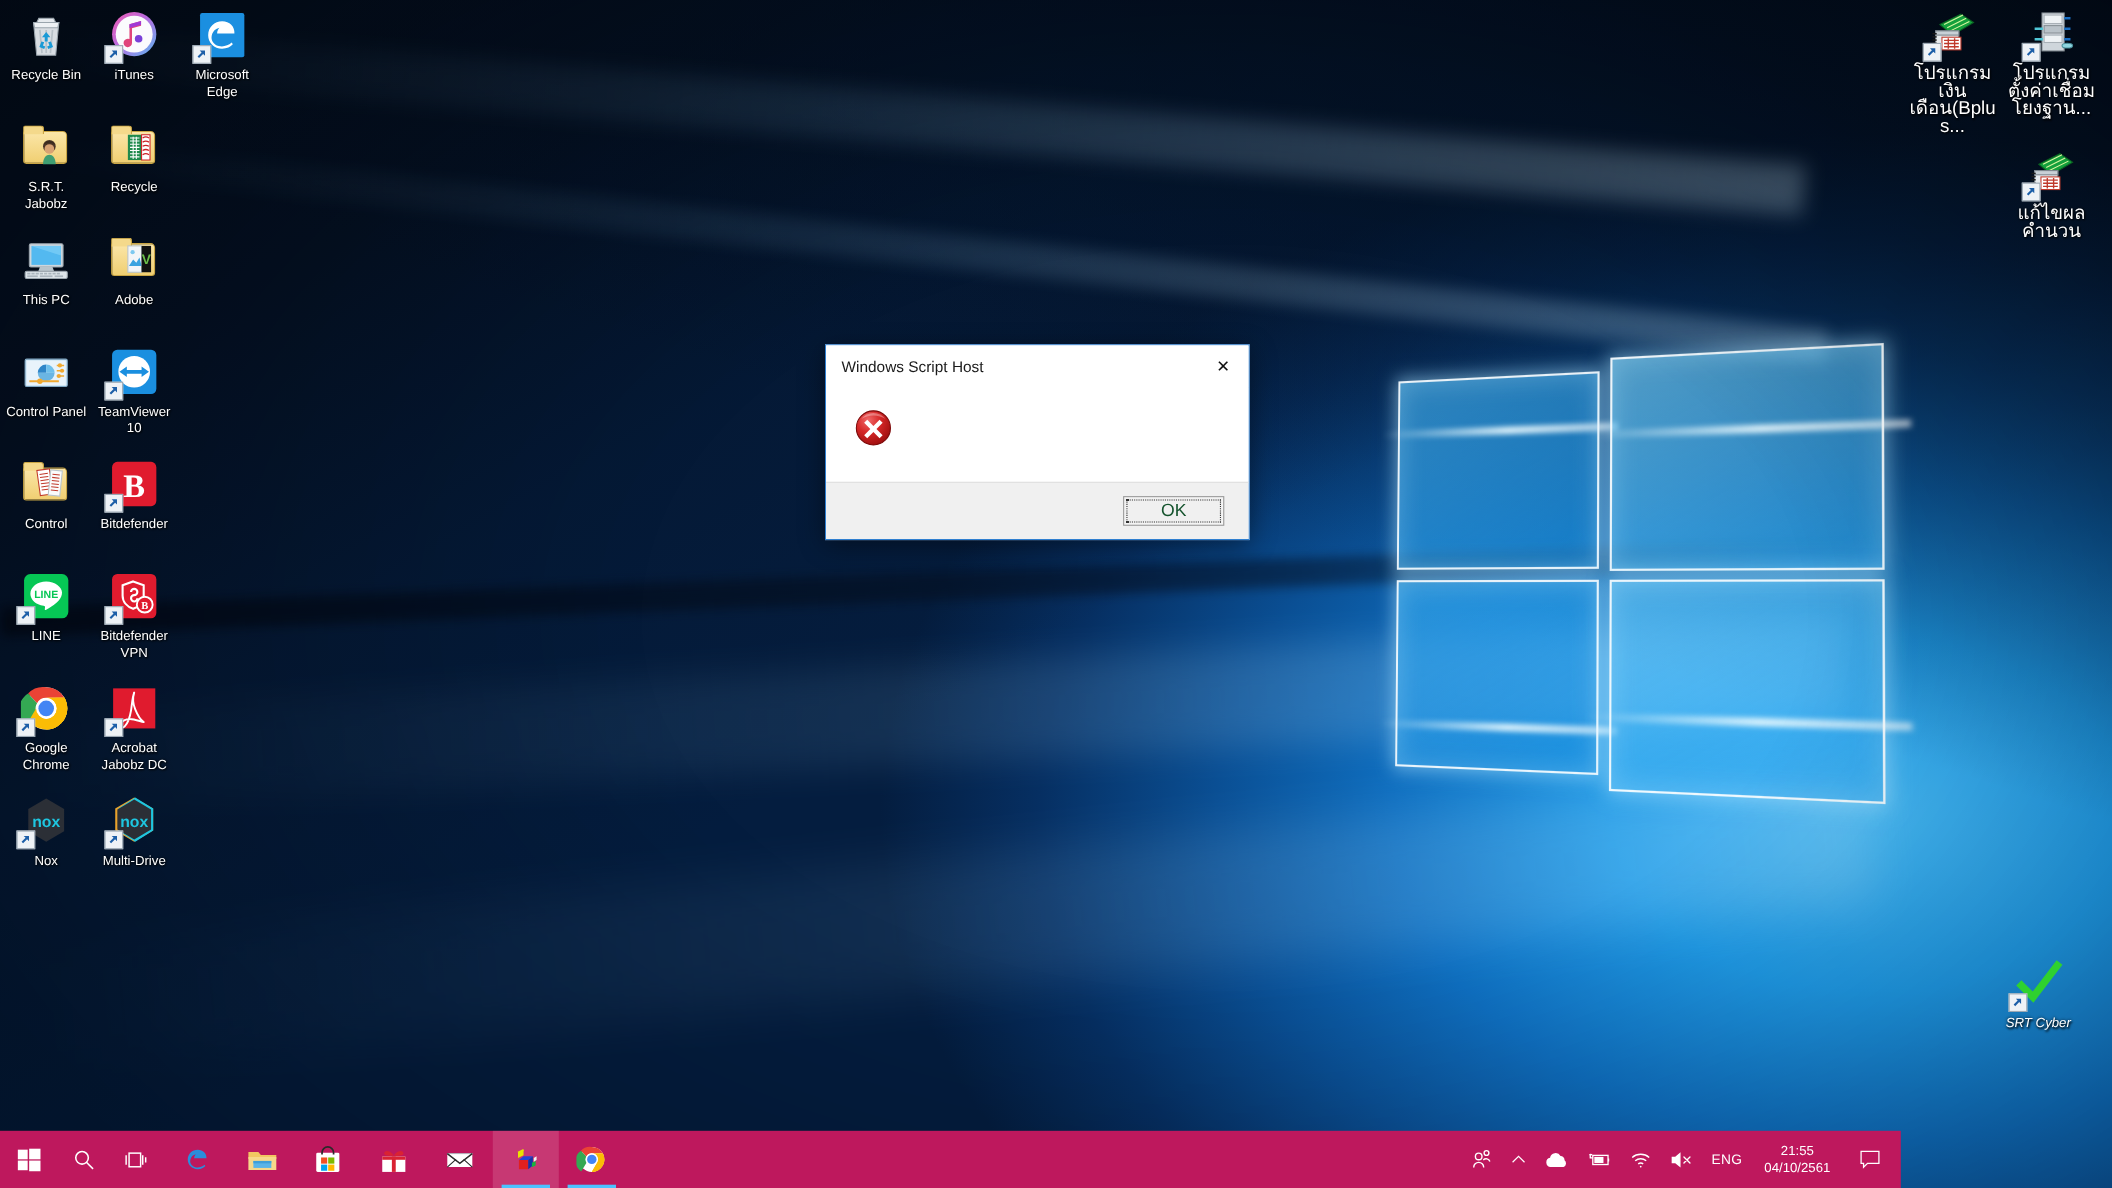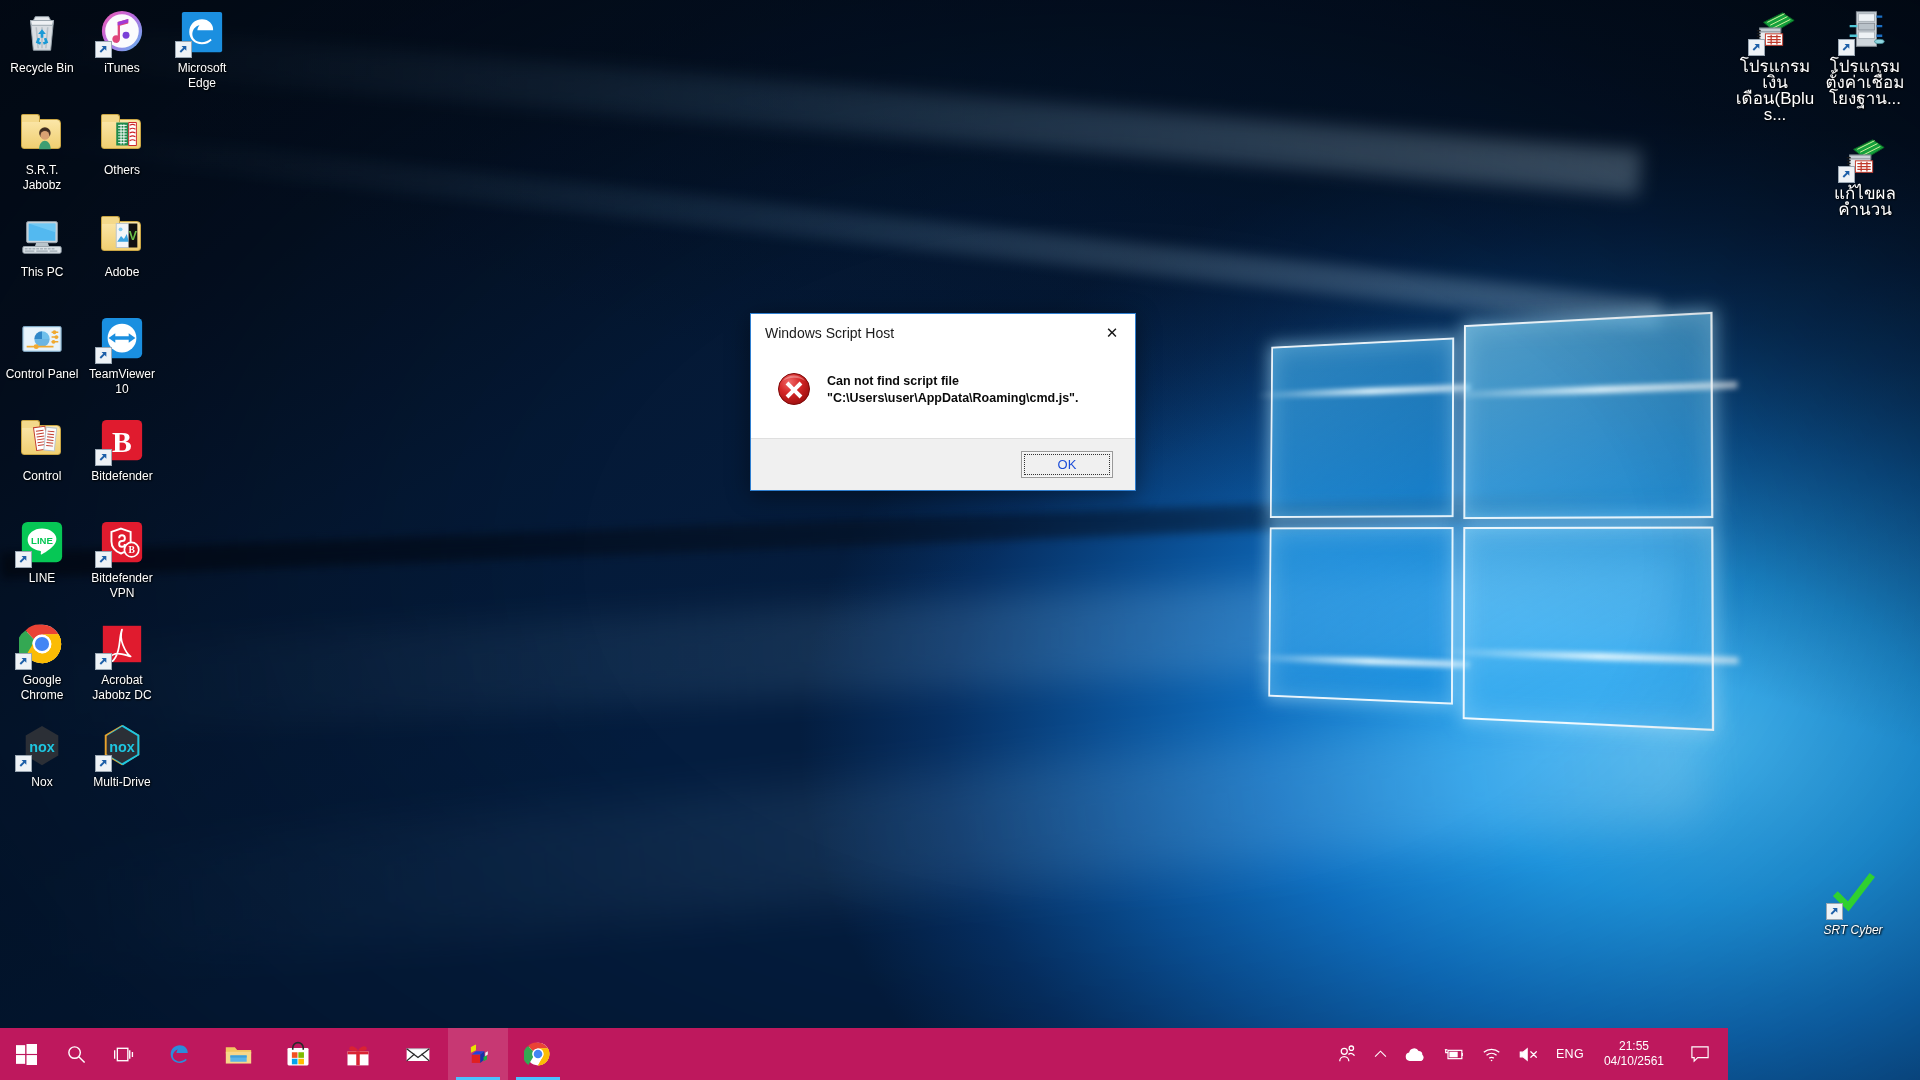--- a/index.html
+++ b/index.html
@@ -155,21 +155,21 @@
   #dlg-footer {
     background: #f0f0f0; border-top: 1px solid #dfdfdf;
     height: 52px; display: flex; align-items: center; justify-content: flex-end;
     padding-right: 22px;
   }
   #dlg-ok {
     width: 92px; height: 27px;
     background: #f0f0f0;
     border: 1px solid #9a9a9a;
     box-shadow: inset 0 0 0 1px #f7f7f7;
-    font-size: 13px; color: #1d4ed8;
+    font-size: 16px; color: #14532d;
     display: flex; align-items: center; justify-content: center;
     cursor: default; position: relative;
     font-family: "Liberation Sans", sans-serif;
   }
   #dlg-ok:after {
     content: ""; position: absolute; inset: 2px;
     border: 1px dotted #333;
   }
   #dlg-ok span { position: relative; z-index: 1; }
 
@@ -325,21 +325,21 @@
                 <path d="M20 15h9M20 18h9M20 21h9M20 24h9M20 27h9M20 30h9M20 33h9"></path>
                 <path d="M23 14v21M26 14v21"></path>
               </g>
               <path d="M31 12 h8 v24 h-8z" fill="#fff" stroke="#cc2026" stroke-width="1"></path>
               <g stroke="#cc2026" stroke-width="1.2" fill="none">
                 <path d="M32 15q3-2 6 0M32 19q3-2 6 0M32 23q3-2 6 0M32 27q3-2 6 0M32 31q3-2 6 0"></path>
               </g>
             </svg>
           </div>
         </div>
-        <div class="dicon-label">Others</div>
+        <div class="dicon-label">Recycle</div>
       </div>
       <div class="dicon"></div>
     </div>
 
     <div class="icon-row">
 
       <div class="dicon">
         <div class="dicon-img">
           <svg viewBox="0 0 48 48" width="46" height="46">
             <rect x="8" y="9" width="32" height="22" rx="1.5" fill="#cdd6dd" stroke="#9aa5ad"></rect>
@@ -697,24 +697,20 @@
               <stop offset="0%" stop-color="#f06a6a"></stop>
               <stop offset="45%" stop-color="#d62828"></stop>
               <stop offset="100%" stop-color="#9c0d0d"></stop>
             </radialGradient>
           </defs>
           <circle cx="17" cy="17" r="15.5" fill="url(#errg)" stroke="#7d0a0a" stroke-width="1"></circle>
           <path d="M17 3.5 a13.5 13.5 0 0 1 11 5.5 a20 20 0 0 0-22 0 a13.5 13.5 0 0 1 11-5.5z" fill="#fff" opacity=".32"></path>
           <path d="M11.4 9.6 L17 15.2 L22.6 9.6 L25.4 12.4 L19.8 18 L25.4 23.6 L22.6 26.4 L17 20.8 L11.4 26.4 L8.6 23.6 L14.2 18 L8.6 12.4z" fill="#fff"></path>
         </svg>
       </span>
-      <div id="dlg-msg">
-        <div>Can not find script file</div>
-        <div>"C:\Users\user\AppData\Roaming\cmd.js".</div>
-      </div>
     </div>
     <div id="dlg-footer">
       <div id="dlg-ok">
         <span>OK</span>
       </div>
     </div>
   </div>
 
   <div id="taskbar">
     <div class="tb-left">

